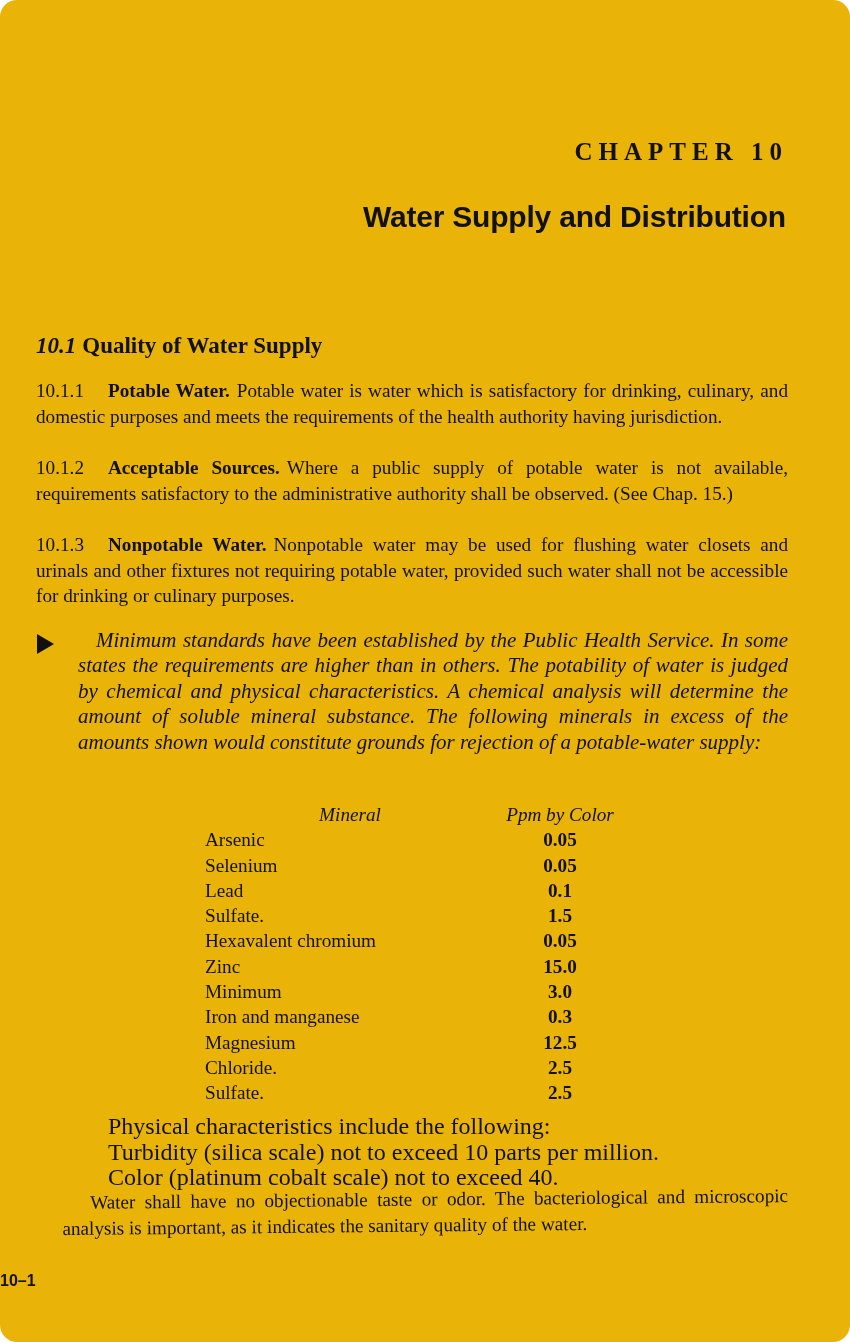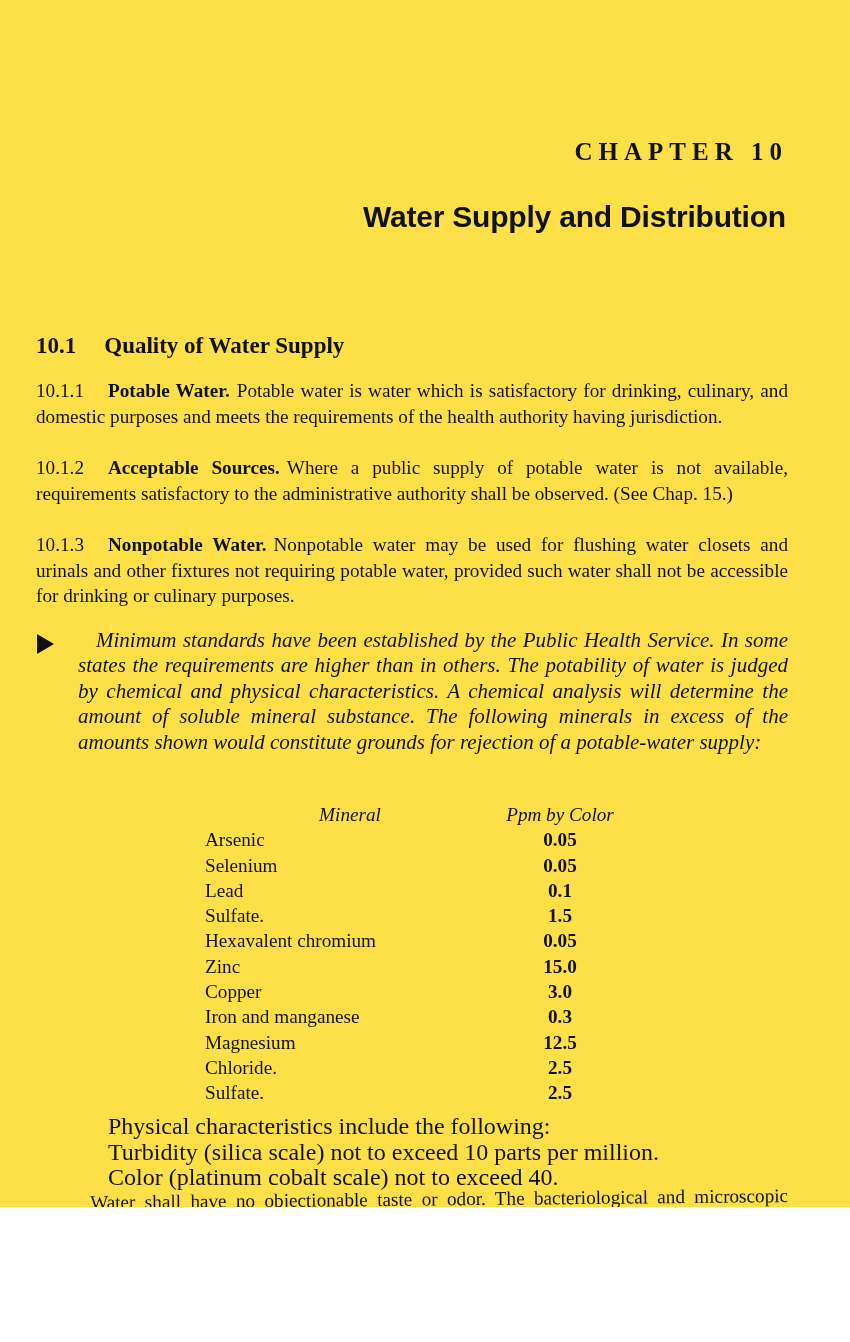--- a/index.html
+++ b/index.html
@@ -4,25 +4,26 @@
 <title>Water Supply and Distribution</title>
 <style>
   html, body {
     margin: 0;
     padding: 0;
     background: #ffffff;
   }
   .page {
     position: relative;
     width: 850px;
-    height: 1207px;
-    background: #fde047;
+    height: 1342px;
+    background: #eab308;
     overflow: hidden;
     color: #0d0d0d;
     font-family: "Liberation Serif", "DejaVu Serif", serif;
+    border-radius: 17px;
   }
 
   
   .chapter-line {
     position: absolute;
     top: 138px;
     right: 62px;
     font-family: "Liberation Serif", "DejaVu Serif", serif;
     font-weight: bold;
     font-size: 25px;
@@ -45,21 +46,22 @@
   .section-heading {
     position: absolute;
     top: 333px;
     left: 36px;
     font-family: "Liberation Serif", "DejaVu Serif", serif;
     font-weight: bold;
     font-size: 23px;
     color: #111;
   }
   .section-heading .sec-num {
-    margin-right: 28px;
+    margin-right: 6px;
+    font-style: italic;
   }
 
   
   .body-block {
     position: absolute;
     left: 36px;
     width: 752px;
     font-size: 19.2px;
     line-height: 25.6px;
     text-align: justify;
@@ -244,21 +246,21 @@
       </tr>
       <tr>
         <td class="name">Hexavalent chromium</td>
         <td class="value">0.05</td>
       </tr>
       <tr>
         <td class="name">Zinc</td>
         <td class="value">15.0</td>
       </tr>
       <tr>
-        <td class="name">Copper</td>
+        <td class="name">Minimum</td>
         <td class="value">3.0</td>
       </tr>
       <tr>
         <td class="name">Iron and manganese</td>
         <td class="value">0.3</td>
       </tr>
       <tr>
         <td class="name">Magnesium</td>
         <td class="value">12.5</td>
       </tr>

